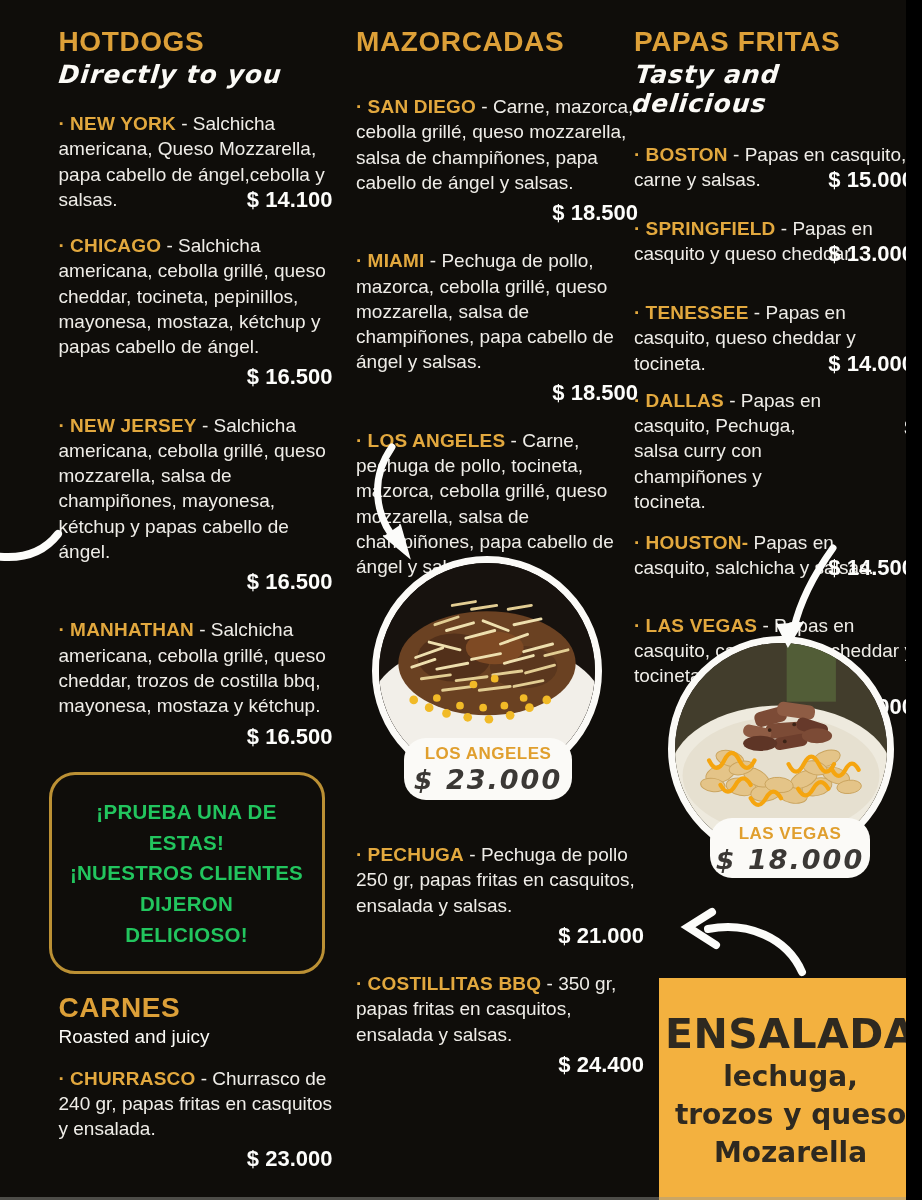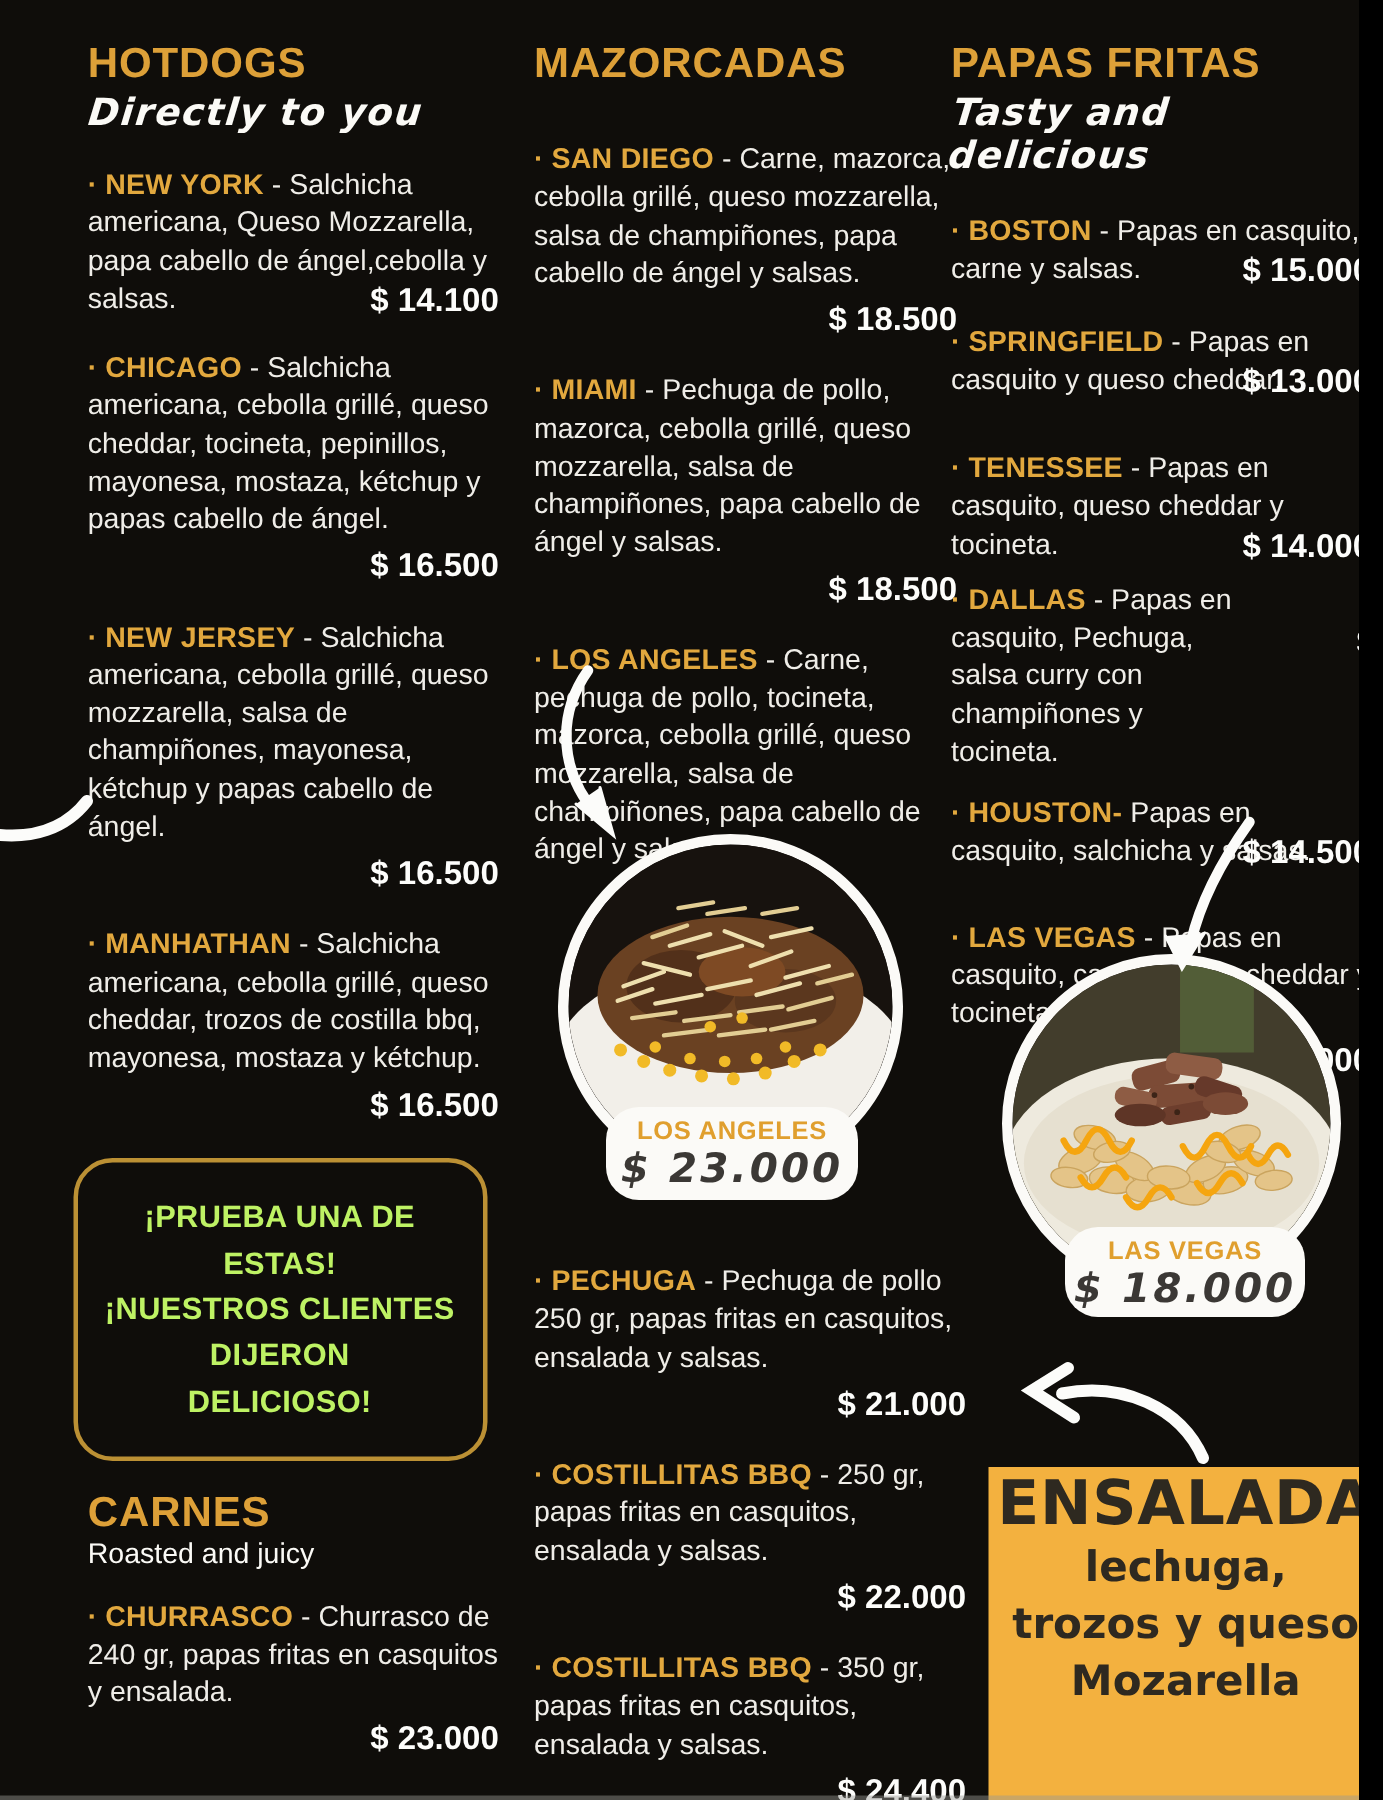--- a/index.html
+++ b/index.html
@@ -28,21 +28,21 @@
   .item .marker { color:var(--gold2); font-weight:bold; }
   .item .name  { color:var(--gold2); font-weight:bold; letter-spacing:0.2px; }
   .price { font-weight:bold; font-size:22px; color:#fdfdfb; white-space:nowrap; }
   .price-line { display:block; text-align:right; margin-top:3px; }
   .price-abs { position:absolute; right:0; bottom:-2px; }
 
   .promo-box {
     margin:20px 0 18px -10px; width:276px;
     border:3px solid #bb9034; border-radius:26px;
     padding:22px 10px 20px 10px; box-sizing:border-box;
-    text-align:center; color:#bef264; font-weight:bold; font-size:20.5px; line-height:1.5;
+    text-align:center; color:#22c55e; font-weight:bold; font-size:20.5px; line-height:1.5;
     letter-spacing:0.3px;
   }
   .carnes-block { margin-top:4px; }
 
   
   .photo-circle {
     position:absolute; border-radius:50%; border:7px solid #fbfaf7;
     overflow:hidden; background:#15110d; box-sizing:border-box;
   }
   #photo-la { left:372px; top:556px; width:230px; height:230px; }
@@ -56,20 +56,21 @@
   #badge-lv { left:710px; top:818px; width:160px; height:60px; }
   .badge-name { font-size:17px; font-weight:bold; color:#e09f2e; letter-spacing:0.5px; }
   .badge-price {
     font-family:"DejaVu Sans", sans-serif; font-style:italic; font-weight:600;
     font-size:27px; color:#3b3835; letter-spacing:2px; margin-top:0px;
   }
 
   .ensalada-box {
     position:absolute; left:659px; top:978px; width:263px; height:222px;
     background:#f3b13f; color:#2e2920; text-align:center; box-sizing:border-box;
+    padding-top:32px;
   }
   .ensalada-title { font-size:41px; font-weight:800; letter-spacing:0.5px; font-family:"DejaVu Sans", sans-serif; }
   .ensalada-line { font-size:28px; font-weight:600; line-height:1.35; font-family:"DejaVu Sans", sans-serif; }
 
   .arrows { position:absolute; left:0; top:0; width:922px; height:1200px; pointer-events:none; }
   .bottom-edge { position:absolute; left:0; bottom:0; width:100%; height:3px; background:#9a9894; opacity:0.45; }
 </style>
 </head>
 <body>
 
@@ -150,26 +151,20 @@
       </div>
     </div>
   </div>
 
   <div class="col" id="col2b">
     <div class="item">
       <span class="marker">·</span>
       <span class="name">PECHUGA</span>
       <span class="desc">- Pechuga de pollo 250 gr, papas fritas en casquitos, ensalada y salsas.</span>
       <span class="price price-line">$ 21.000</span>
-    </div>
-    <div class="item">
-      <span class="marker">·</span>
-      <span class="name">COSTILLITAS BBQ</span>
-      <span class="desc">- 250 gr, papas fritas en casquitos, ensalada y salsas.</span>
-      <span class="price price-line">$ 22.000</span>
     </div>
     <div class="item">
       <span class="marker">·</span>
       <span class="name">COSTILLITAS BBQ</span>
       <span class="desc">- 350 gr, papas fritas en casquitos, ensalada y salsas.</span>
       <span class="price price-line">$ 24.400</span>
     </div>
   </div>
 
   <div class="col" id="col3a">

